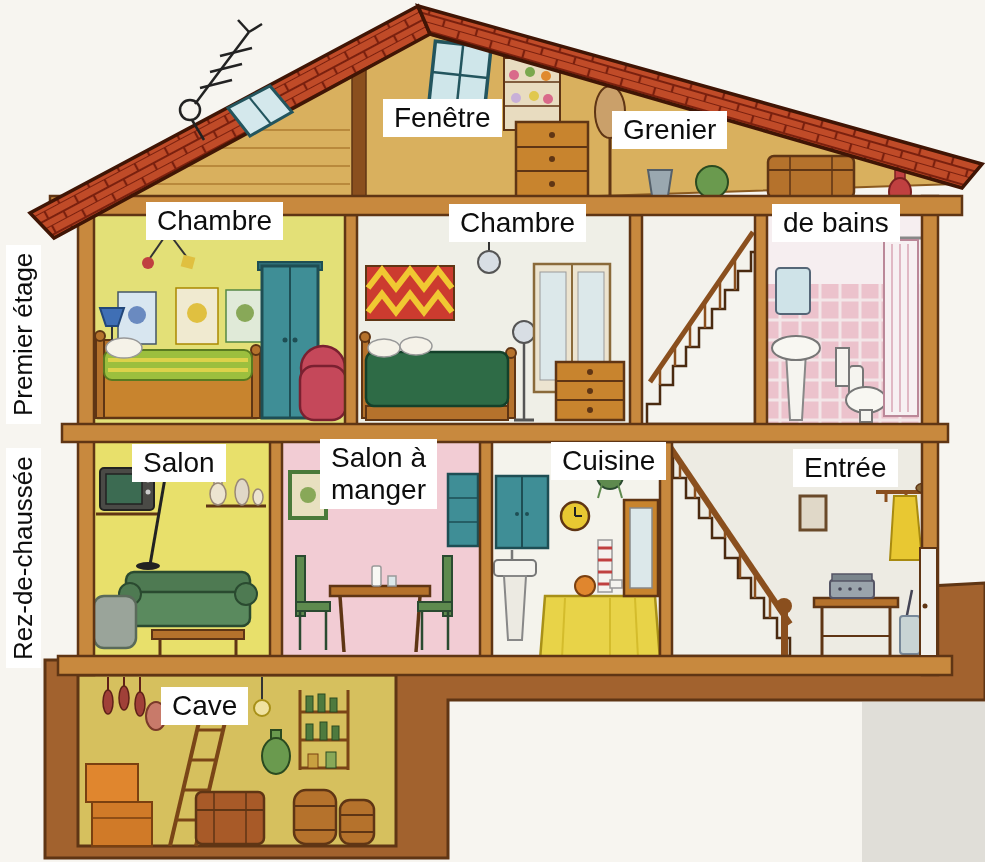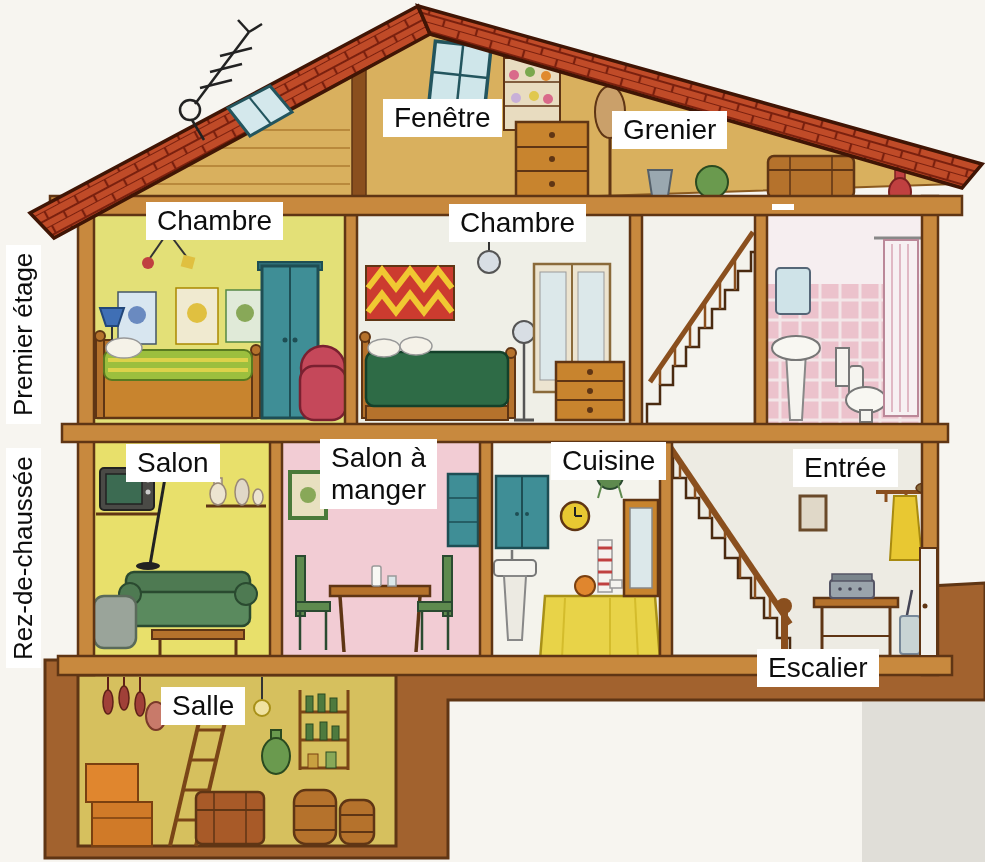--- a/index.html
+++ b/index.html
@@ -487,36 +487,34 @@
   <div class="lbl" style="left:612px;top:111px">
       <span class="ln">Grenier</span>
     </div>
   <div class="lbl" style="left:146px;top:202px">
       <span class="ln">Chambre</span>
     </div>
   <div class="lbl" style="left:449px;top:204px">
       <span class="ln">Chambre</span>
     </div>
   <div class="lbl" style="left:772px;top:204px">
+    <span class="ln">de bains</span>
   </div>
-  <div class="lbl" style="left:126px;top:444px">
+  <div class="lbl" style="left:132px;top:444px">
       <span class="ln">Salon</span>
     </div>
   <div class="lbl" style="left:320px;top:439px">
     <span class="ln">Salon à</span>
     <span class="ln">manger</span>
   </div>
   <div class="lbl" style="left:793px;top:449px">
       <span class="ln">Entrée</span>
     </div>
   <div class="lbl" style="left:551px;top:442px">
       <span class="ln">Cuisine</span>
     </div>
-  <div class="lbl" style="left:757px;top:649px">
-      <span class="ln">Escalier</span>
-    </div>
   <div class="lbl" style="left:161px;top:687px">
-      <span class="ln">Salle</span>
+      <span class="ln">Cave</span>
     </div>
 
   <div class="vlbl" style="left:6px;top:424px">Premier étage</div>
   <div class="vlbl" style="left:6px;top:668px">Rez-de-chaussée</div>
 </div>
 
 </body></html>

